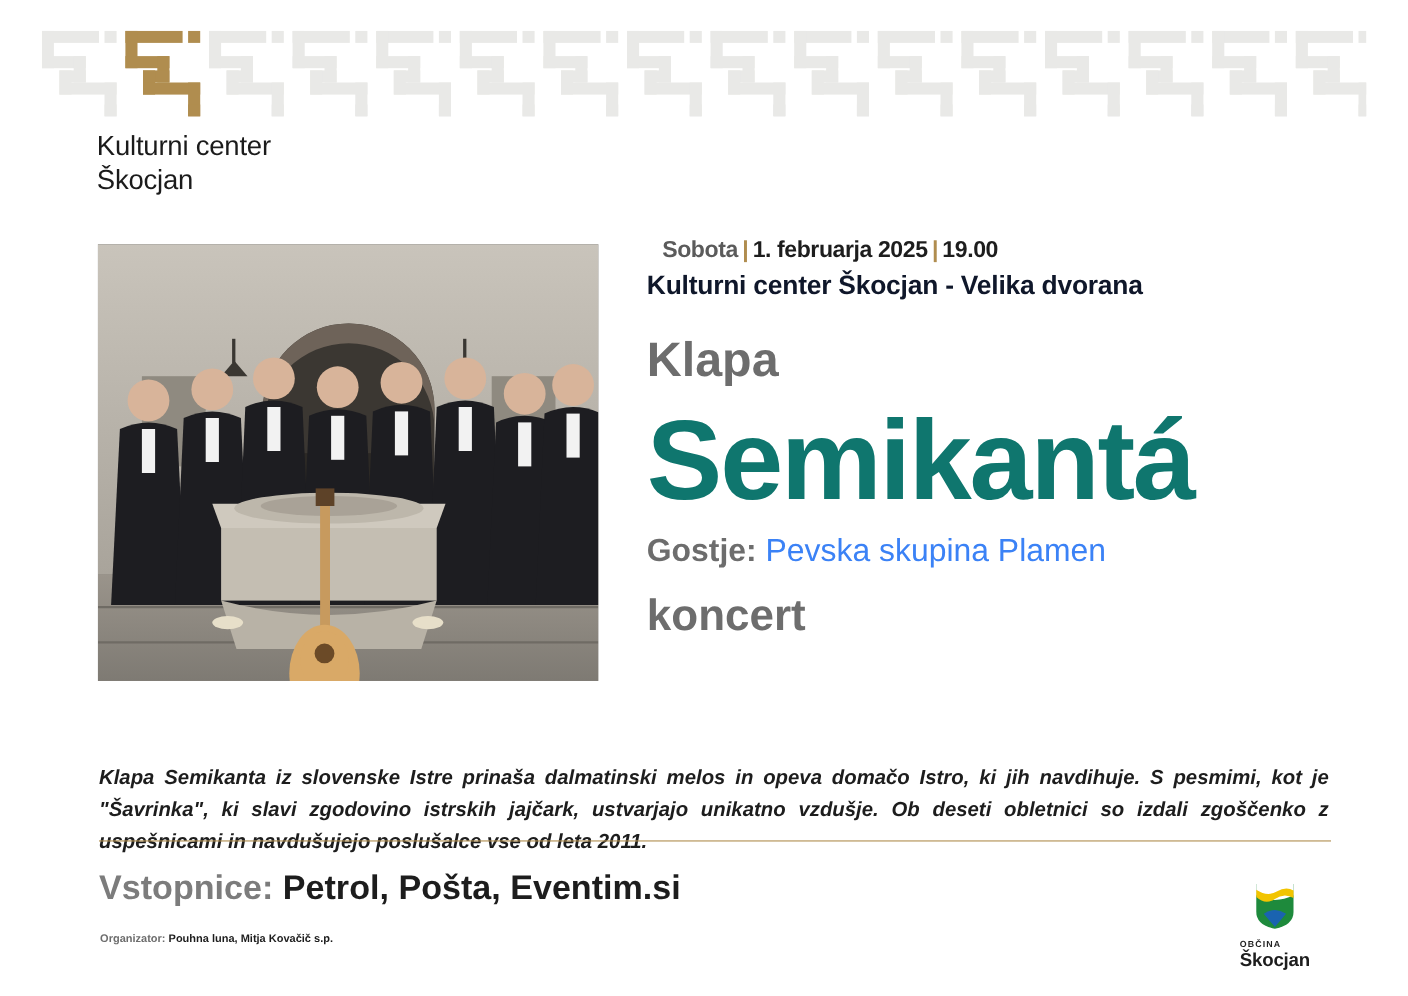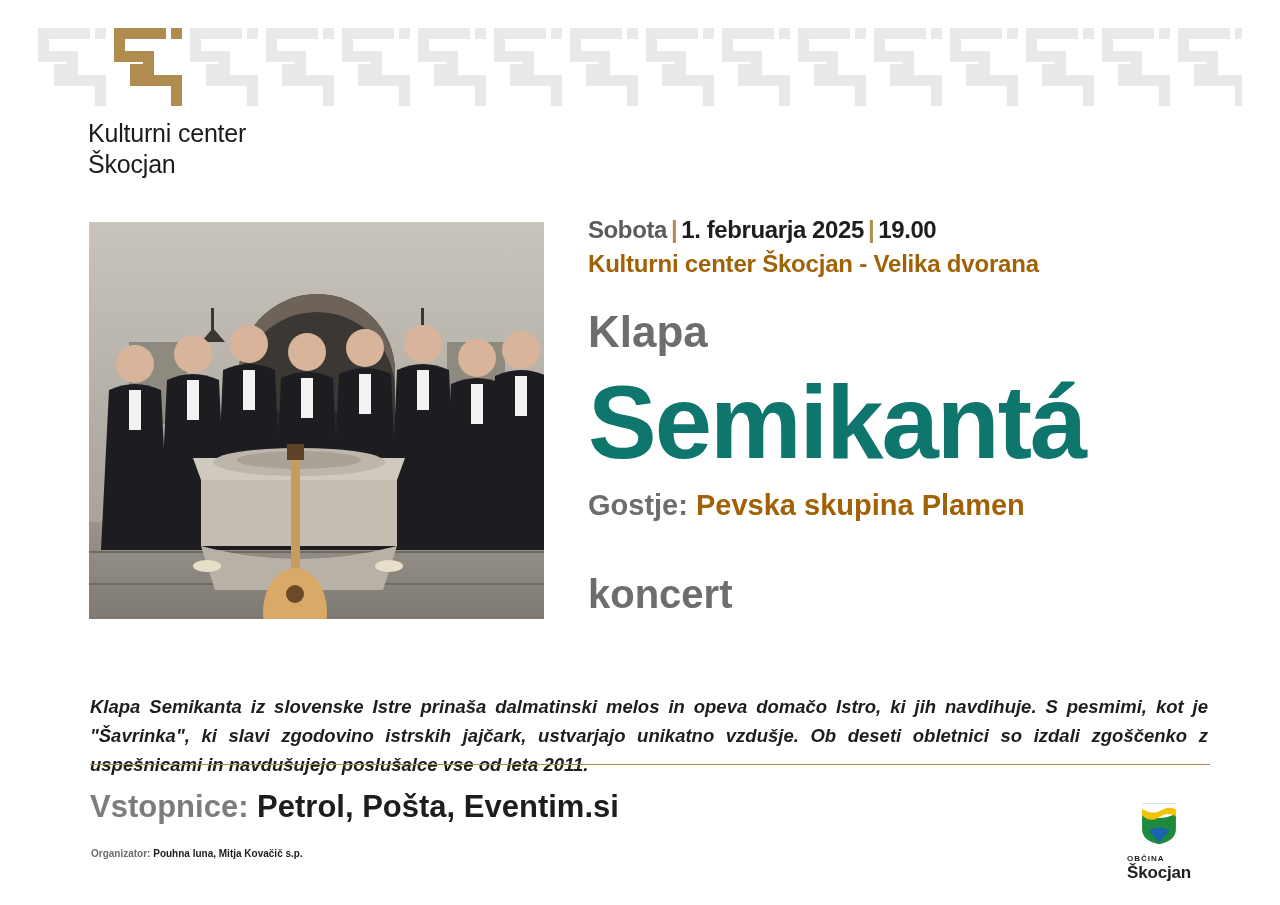--- a/index.html
+++ b/index.html
@@ -69,34 +69,35 @@
     width: 455px; height: 397px;
     overflow: hidden;
     background: #8d8a85;
   }
   .photo svg { display: block; width: 455px; height: 397px; }
 
   
   .info { position: absolute; left: 588px; top: 216px; width: 640px; }
 
   .datum {
-    font-size: 24px;
+    font-size: 21px;
     font-weight: bold;
     color: #5b5b5b;
     letter-spacing: -0.4px;
     white-space: nowrap;
+    margin-left: 14px;
   }
   .datum .sep { color: #b08d4f; font-weight: bold; padding: 0 4px; }
   .datum .dark { color: #1d1d1d; }
 
   .venue {
     margin-top: 6px;
     font-size: 24px;
     font-weight: bold;
-    color: #a16207;
+    color: #0f172a;
     letter-spacing: -0.2px;
   }
 
   .klapa {
     margin-top: 32px;
     font-size: 44px;
     font-weight: bold;
     color: #6d6d6d;
     line-height: 1;
   }
@@ -107,23 +108,23 @@
     color: #0f766e;
     line-height: 1.02;
     letter-spacing: -2px;
   }
   .gostje {
     margin-top: 14px;
     font-size: 29px;
     font-weight: bold;
     color: #6d6d6d;
   }
-  .gostje b { color: #a16207; font-weight: bold; }
+  .gostje b { color: #3b82f6; font-weight: normal; }
   .koncert {
-    margin-top: 50px;
+    margin-top: 20px;
     font-size: 40px;
     font-weight: bold;
     color: #6d6d6d;
   }
 
   
   .desc {
     position: absolute;
     left: 90px; top: 655px;
     width: 1118px;

